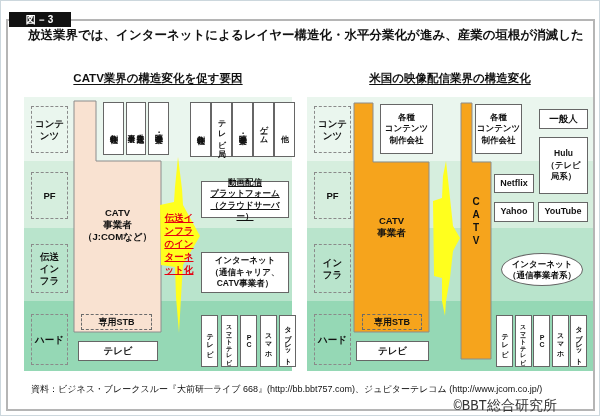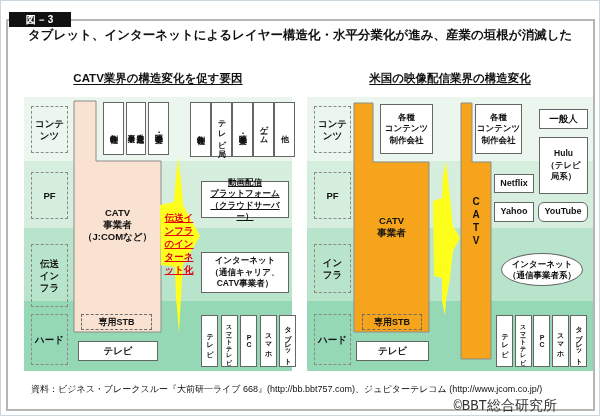--- a/index.html
+++ b/index.html
@@ -46,40 +46,40 @@
 </style>
 </head>
 <body>
 
 <div class="canvas">
 
   <div class="abs frame" style="left:5px;top:18px;width:589px;height:392px;"></div>
 
   <div class="abs badge" style="left:8px;top:3px;width:62px;height:15px;margin-top:8px;">図－3</div>
 
-  <div class="abs title" style="left:27px;top:26px;">タブレット、インターネットによるレイヤー構造化・水平分業化が進み、産業の垣根が消滅した</div>
+  <div class="abs title" style="left:27px;top:26px;">放送業界では、インターネットによるレイヤー構造化・水平分業化が進み、産業の垣根が消滅した</div>
 
   <div class="abs heading" style="left:23px;top:70px;width:268px;">CATV業界の構造変化を促す要因</div>
   <div class="abs heading" style="left:306px;top:70px;width:286px;">米国の映像配信業界の構造変化</div>
 
   <div class="abs panel" style="left:23px;top:96px;width:268px;height:274px;">
     <div class="band b1" style="top:0;height:64px;"></div>
     <div class="band b2" style="top:64px;height:67px;"></div>
     <div class="band b3" style="top:131px;height:73px;"></div>
     <div class="band b4" style="top:204px;height:70px;"></div>
 
     <svg class="abs" style="left:0;top:0;" width="268" height="274" viewBox="0 0 268 274">
       <polygon points="50,4 72,4 72,64 137,64 137,235 50,235" style="fill:var(--catv-japan);stroke:#8c8c8c;stroke-width:1"></polygon>
       <polygon points="154,60 158,92 159,108 176,139 159,168 157,200 155,236 152,200 151,170 137,168 136,108 150,105 151,90" style="fill:var(--arrow)"></polygon>
     </svg>
 
     <div class="abs dashed-label pre" style="left:7px;top:9px;width:37px;height:47px;">コンテ
 ンツ</div>
     <div class="abs dashed-label pre" style="left:7px;top:75px;width:37px;height:47px;">PF</div>
-    <div class="abs dashed-label pre" style="left:7px;top:147px;width:37px;height:63px;">伝送
+    <div class="abs dashed-label pre" style="left:7px;top:147px;width:37px;height:49px;">伝送
 イン
 フラ</div>
     <div class="abs dashed-label pre" style="left:7px;top:217px;width:37px;height:51px;">ハード</div>
 
     <div class="abs vbox" style="left:79px;top:5px;width:21px;height:53px;">制作会社</div>
     <div class="abs vbox pre" style="left:102px;top:5px;width:20px;height:53px;font-size:7.5px;">委託放送
 事業者</div>
     <div class="abs vbox" style="left:124px;top:5px;width:21px;height:53px;">映画・音楽</div>
 
     <div class="abs vrow" style="left:166px;top:5px;width:103px;height:53px;">
@@ -144,21 +144,21 @@
     <div class="abs box pre" style="left:168px;top:7px;width:47px;height:50px;font-size:8.5px;">各種
 コンテンツ
 制作会社</div>
     <div class="abs box" style="left:232px;top:12px;width:49px;height:20px;font-size:9.5px;">一般人</div>
 
     <div class="abs box pre" style="left:232px;top:40px;width:49px;height:57px;font-size:8.5px;">Hulu
 （テレビ
 局系）</div>
     <div class="abs box" style="left:187px;top:77px;width:40px;height:19px;">Netflix</div>
     <div class="abs box" style="left:187px;top:105px;width:40px;height:20px;">Yahoo</div>
-    <div class="abs box" style="left:231px;top:105px;width:50px;height:20px;border-radius:6px;">YouTube</div>
+    <div class="abs box" style="left:231px;top:105px;width:50px;height:20px;">YouTube</div>
 
     <div class="abs catv-text pre" style="left:47px;top:118px;width:75px;">CATV
 事業者</div>
     <div class="abs bar-label" style="left:154px;top:95px;width:30px;height:60px;">CATV</div>
 
     <div class="abs ellipse pre" style="left:194px;top:156px;width:82px;height:33px;">インターネット
 （通信事業者系）</div>
 
     <div class="abs stb" style="left:55px;top:217px;width:60px;height:16px;">専用STB</div>
     <div class="abs box" style="left:49px;top:244px;width:73px;height:20px;font-size:9.5px;">テレビ</div>

